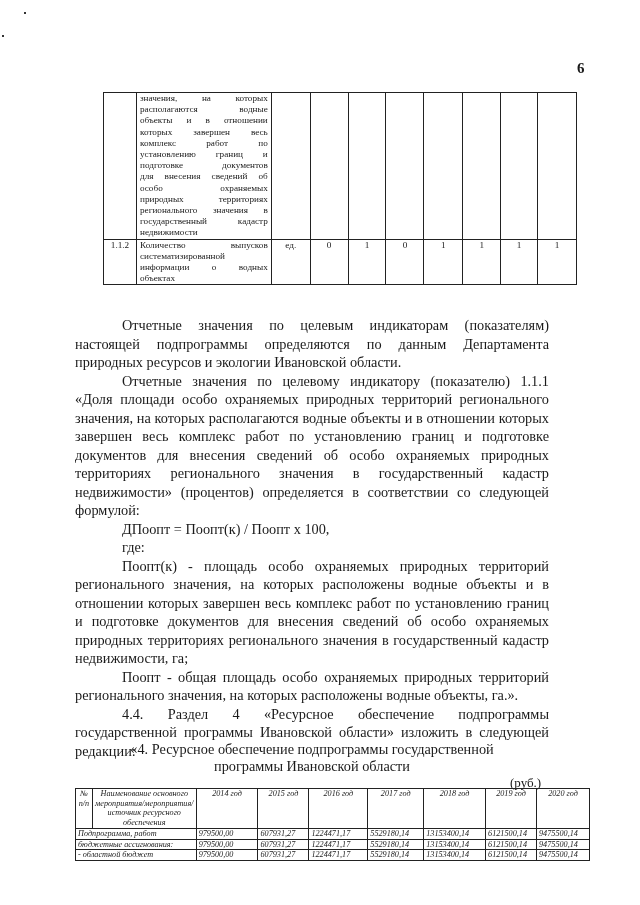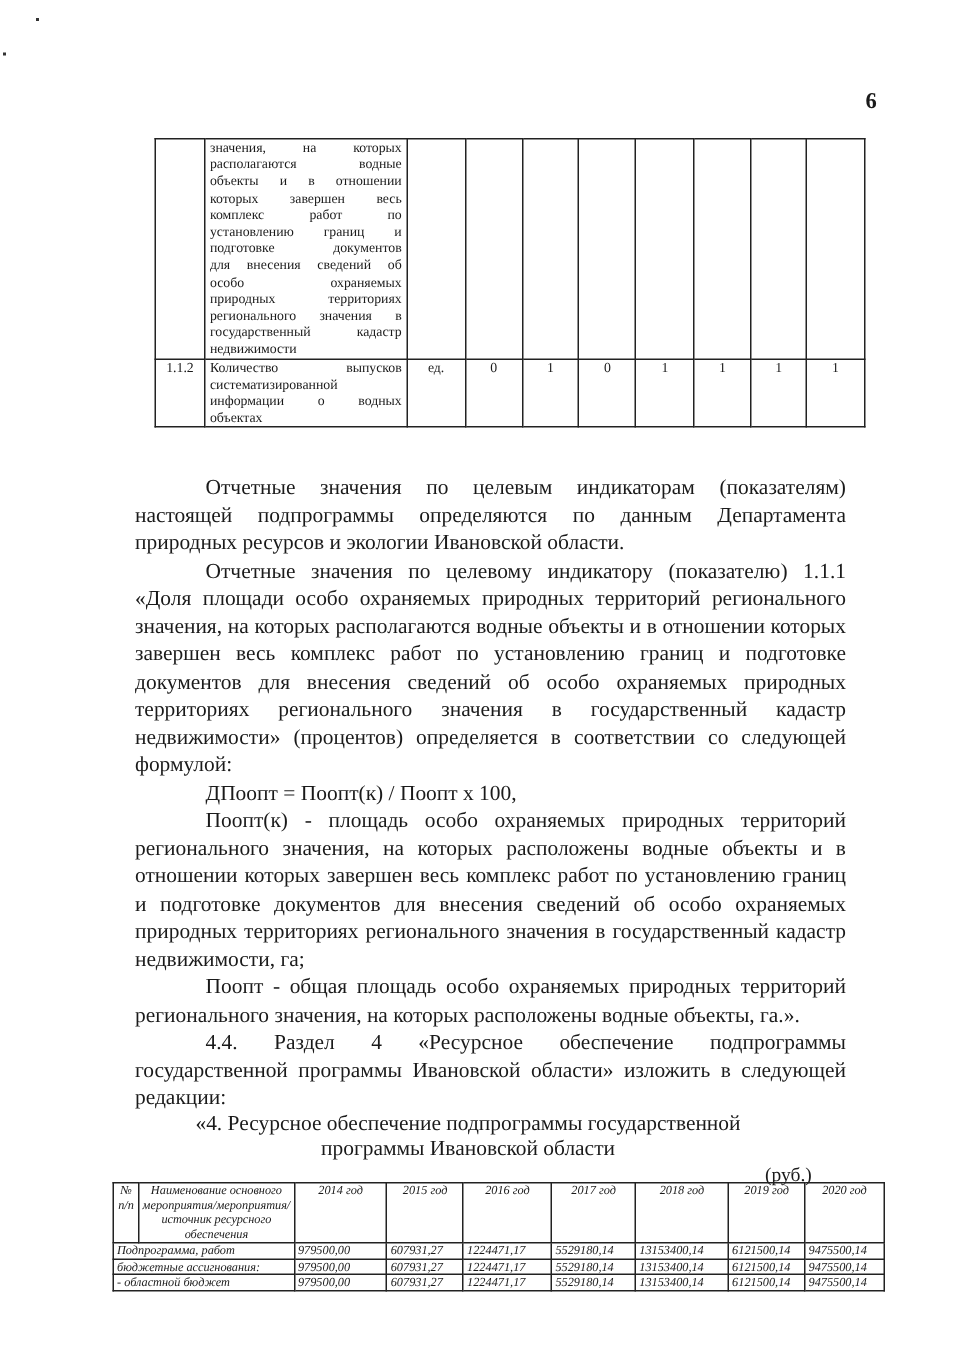--- a/index.html
+++ b/index.html
@@ -10,21 +10,21 @@
   .page-num { position: absolute; left: 577px; top: 60px; font-size: 15px; font-weight: bold; }
   .speck { position: absolute; width: 2px; height: 2px; background: #333; }
 
   table { border-collapse: collapse; position: absolute; }
   .t1 { left: 75px; top: 92px; width: 474px; font-size: 9.2px; line-height: 11.2px; margin-left: 28px; }
   .t1 td { border: 1px solid #222; vertical-align: top; padding: 0 3px; }
   .t1 td.name { text-align: justify; text-align-last: justify; }
   .t1 td.name .last { text-align-last: left; }
   .t1 td.c { text-align: center; font-family: Liberation Serif, serif; }
 
-  .text { position: absolute; left: 90px; width: 474px; font-size: 14.3px; line-height: 18.5px; text-align: justify; }
+  .text { position: absolute; left: 75px; width: 474px; font-size: 14.3px; line-height: 18.5px; text-align: justify; }
   .text p { margin: 0; text-indent: 47px; }
   .title { position: absolute; left: 75px; width: 474px; text-align: center; font-size: 14.3px; line-height: 17px; }
   .unit { position: absolute; left: 510px; top: 775px; font-size: 13px; }
 
   .t2 { left: 75px; top: 788px; width: 515px; font-size: 8.2px; line-height: 9.5px; font-style: italic; }
   .t2 td { border: 1px solid #222; padding: 0 2px; vertical-align: top; }
   .t2 td.h { text-align: center; }
   .t2 td.n { text-align: left; white-space: nowrap; }
 </style>
 </head>
@@ -91,20 +91,21 @@
     <td class="c">1</td>
     <td class="c">1</td>
   </tr>
 </tbody>
   </table>
 
 <div class="text" style="top:316px;">
   <p>Отчетные значения по целевым индикаторам (показателям) настоящей подпрограммы определяются по данным Департамента природных ресурсов и экологии Ивановской области.</p>
   <p>Отчетные значения по целевому индикатору (показателю) 1.1.1 «Доля площади особо охраняемых природных территорий регионального значения, на которых располагаются водные объекты и в отношении которых завершен весь комплекс работ по установлению границ и подготовке документов для внесения сведений об особо охраняемых природных территориях регионального значения в государственный кадастр недвижимости» (процентов) определяется в соответствии со следующей формулой:</p>
   <p>ДПоопт = Поопт(к) / Поопт x 100,</p>
+  <p>где:</p>
   <p>Поопт(к) - площадь особо охраняемых природных территорий регионального значения, на которых расположены водные объекты и в отношении которых завершен весь комплекс работ по установлению границ и подготовке документов для внесения сведений об особо охраняемых природных территориях регионального значения в государственный кадастр недвижимости, га;</p>
   <p>Поопт - общая площадь особо охраняемых природных территорий регионального значения, на которых расположены водные объекты, га.».</p>
   <p>4.4. Раздел 4 «Ресурсное обеспечение подпрограммы государственной программы Ивановской области» изложить в следующей редакции:</p>
 </div>
 
 <div class="title" style="top:741px;">
   <div>«4. Ресурсное обеспечение подпрограммы государственной</div>
   <div>программы Ивановской области</div>
 </div>
 <div class="unit">(руб.)</div>

